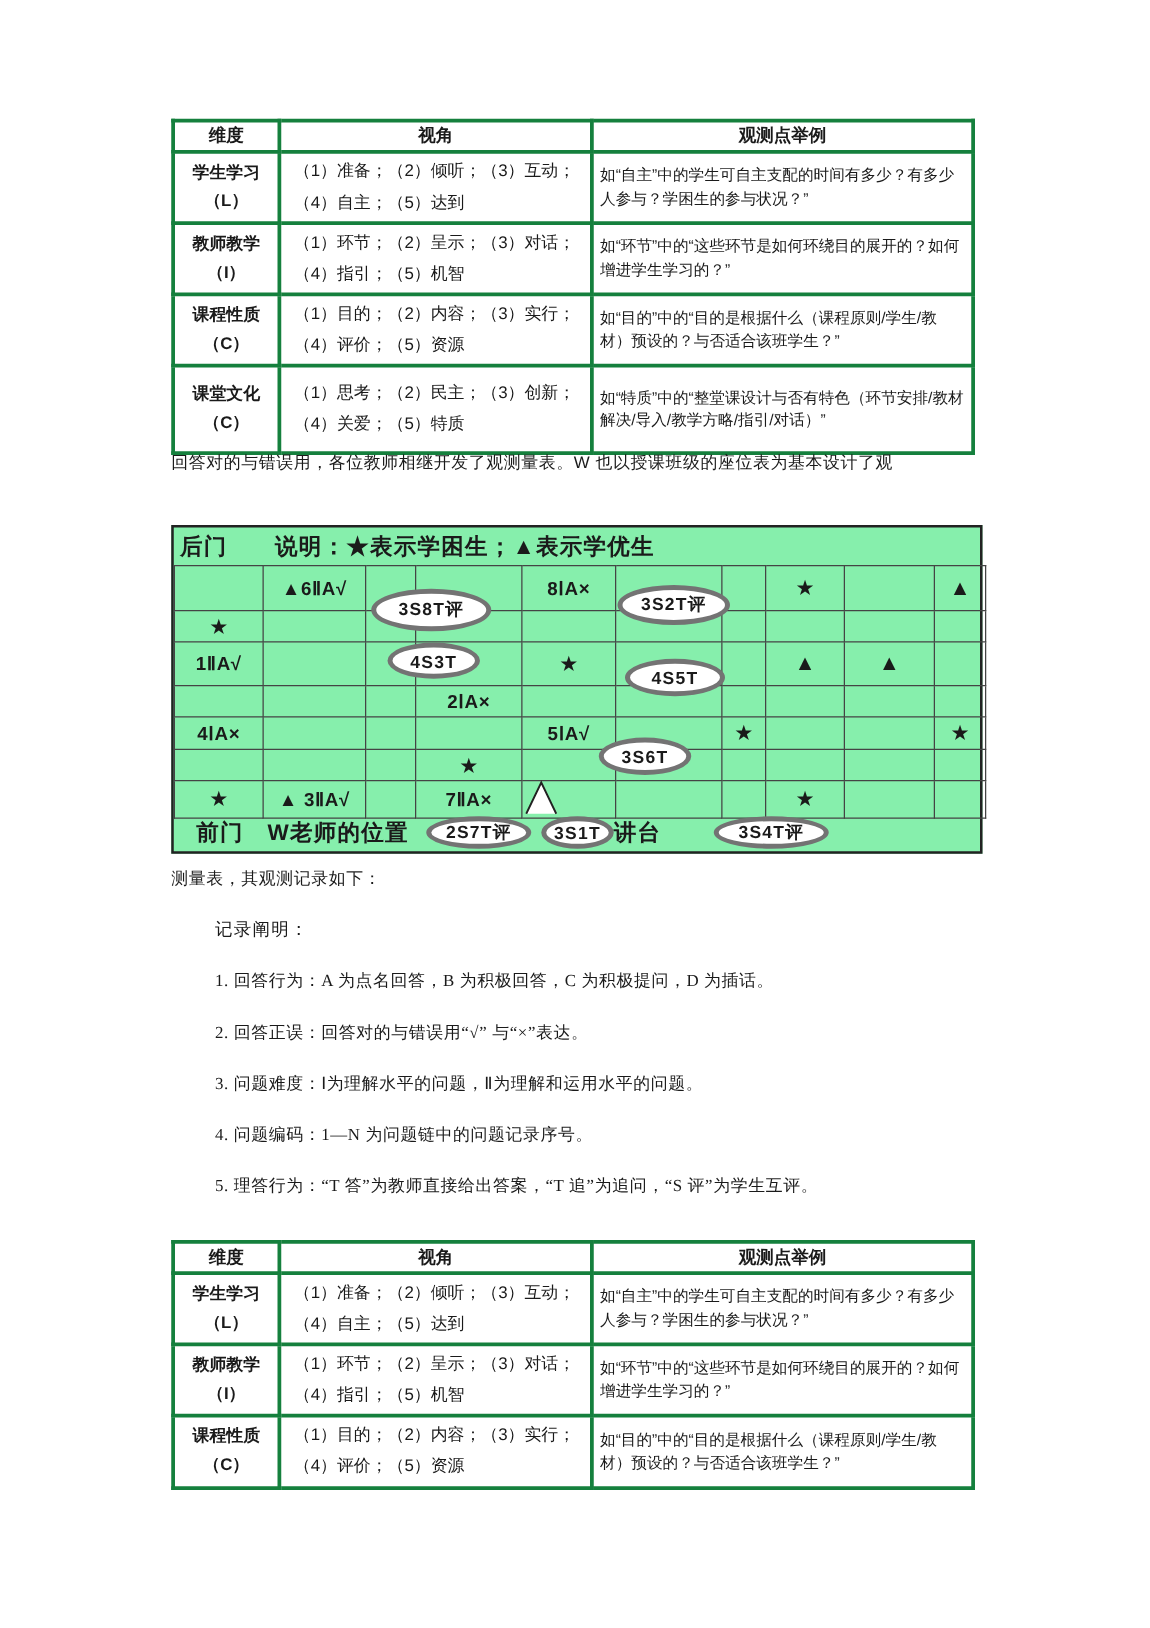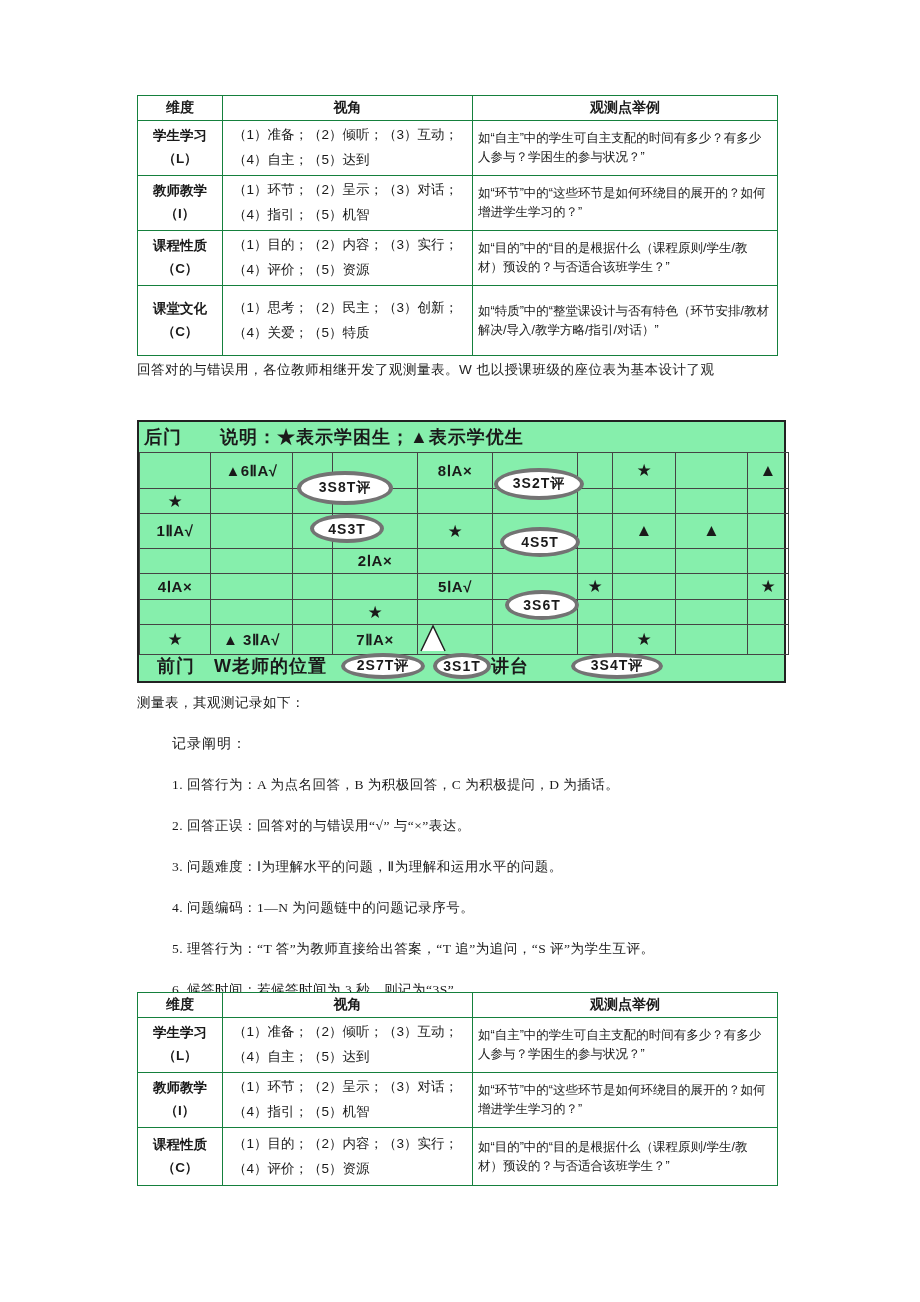--- a/index.html
+++ b/index.html
@@ -10,21 +10,21 @@
     font-family:"Liberation Sans", sans-serif;
     position:relative;
     overflow:hidden;
   }
   .page { position:absolute; inset:0; }
 
   
   .obs-table { position:absolute; left:137px; border-collapse:collapse; table-layout:fixed; background:#fff; }
   #t1 { top:95px; }
   #t2 { top:992px; }
-  .obs-table th, .obs-table td { border:1px solid #15803d; }
+  .obs-table th, .obs-table td { border:3px solid #15803d; }
   .obs-table th { font-size:14px; font-weight:bold; text-align:center; height:25px; }
   td.dim  { font-weight:bold; text-align:center; font-size:13.5px; white-space:pre-line; line-height:1.7; vertical-align:middle; }
   td.views{ font-size:13.5px; padding:2px 10px; white-space:pre-line; line-height:1.85; vertical-align:middle; }
   td.ex   { font-size:12.5px; padding:2px 5px; line-height:1.5; vertical-align:middle; }
   tr.rh55 { height:55px; }
   tr.rh70 { height:70px; }
   tr.rh58 { height:58px; }
 
   
   .para { position:absolute; left:137px; font-size:13.5px; letter-spacing:0.5px; }
@@ -48,21 +48,21 @@
   .sc-footer .stage { }
 
   .bubble { border:4px solid #737373; border-radius:50%; background:#fff;
             display:flex; align-items:center; justify-content:center;
             font-size:14px; font-weight:bold; letter-spacing:1px; z-index:3; }
   .seating .gb { position:absolute; }
   .gb1 { left:158px; top:49px;  width:96px; height:34px; }
   .gb2 { left:355px; top:46px;  width:90px; height:32px; }
   .gb3 { left:171px; top:92px;  width:74px; height:29px; }
   .gb4 { left:361px; top:105px; width:80px; height:30px; }
-  .gb5 { left:366px; top:168px; width:74px; height:30px; }
+  .gb5 { left:340px; top:168px; width:74px; height:30px; }
   .fb  { display:inline-flex; flex:none; }
   .fb1 { width:84px; height:26px; margin-left:14px; }
   .fb2 { width:58px; height:26px; margin-left:8px; }
   .fb3 { width:92px; height:26px; margin-left:42px; }
   .caret { position:absolute; left:280px; top:202px; z-index:2; }
 
   
   .notes { position:absolute; left:172px; top:735px; width:640px;
            font-family:"Liberation Serif", serif; }
   .notes-title { font-size:14px; letter-spacing:1px; }
@@ -244,21 +244,20 @@
 
   <p class="para p2">测量表，其观测记录如下：</p>
 
   <div class="notes">
     <p class="notes-title">记录阐明：</p>
     <p class="note">1. 回答行为：A 为点名回答，B 为积极回答，C 为积极提问，D 为插话。</p>
     <p class="note">2. 回答正误：回答对的与错误用“√” 与“×”表达。</p>
     <p class="note">3. 问题难度：Ⅰ为理解水平的问题，Ⅱ为理解和运用水平的问题。</p>
     <p class="note">4. 问题编码：1—N 为问题链中的问题记录序号。</p>
     <p class="note">5. 理答行为：“T 答”为教师直接给出答案，“T 追”为追问，“S 评”为学生互评。</p>
-    <p class="note">6. 候答时间：若候答时间为 3 秒，则记为“3S”。</p>
   </div>
 
   <table class="obs-table" id="t2">
     <colgroup>
         <col style="width:85px">
         <col style="width:250px">
         <col style="width:305px">
       </colgroup>
     <thead>
       <tr>

